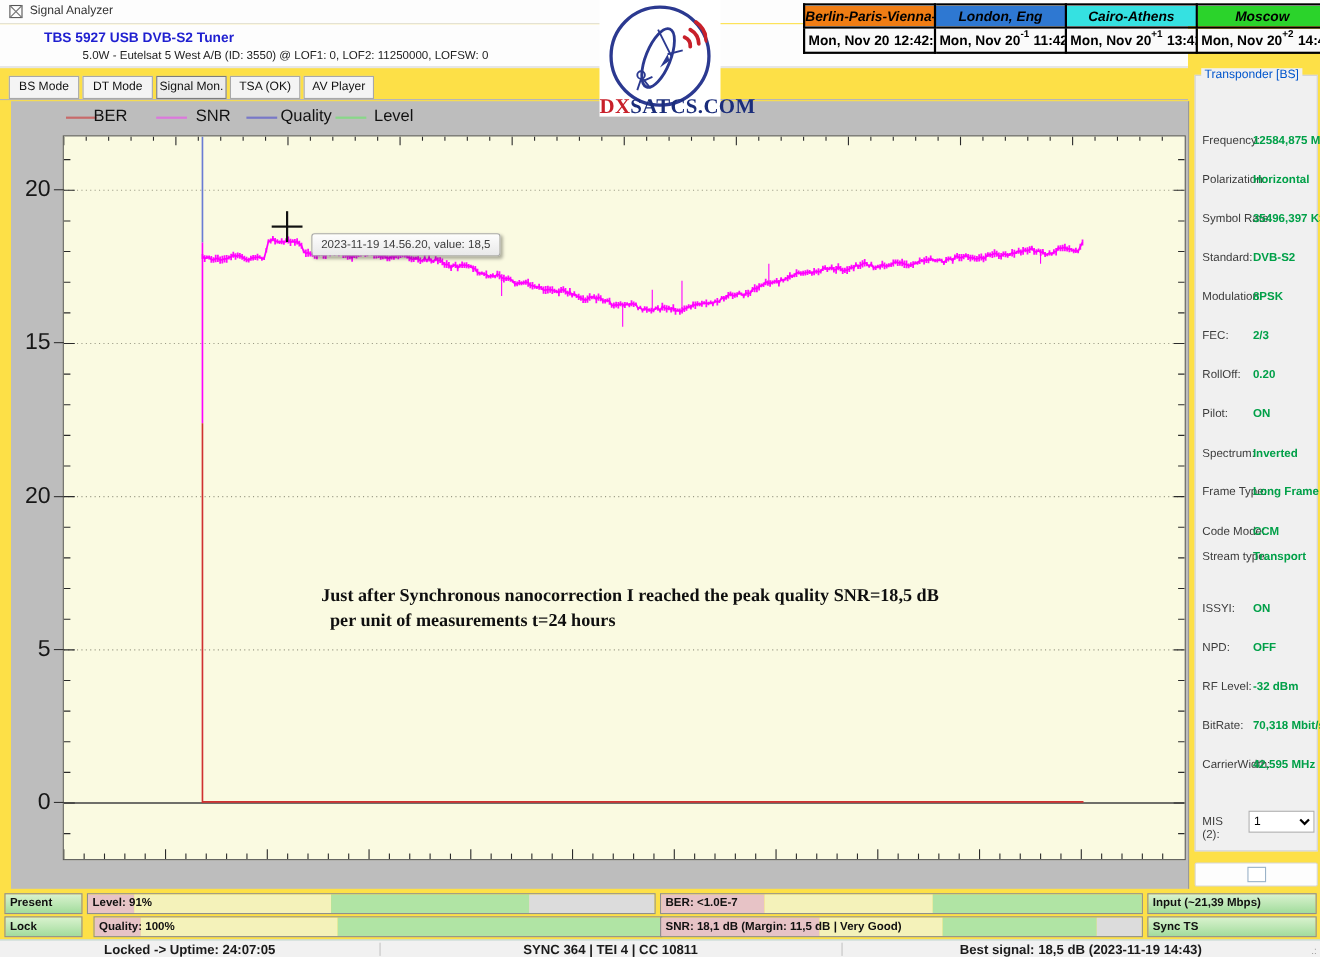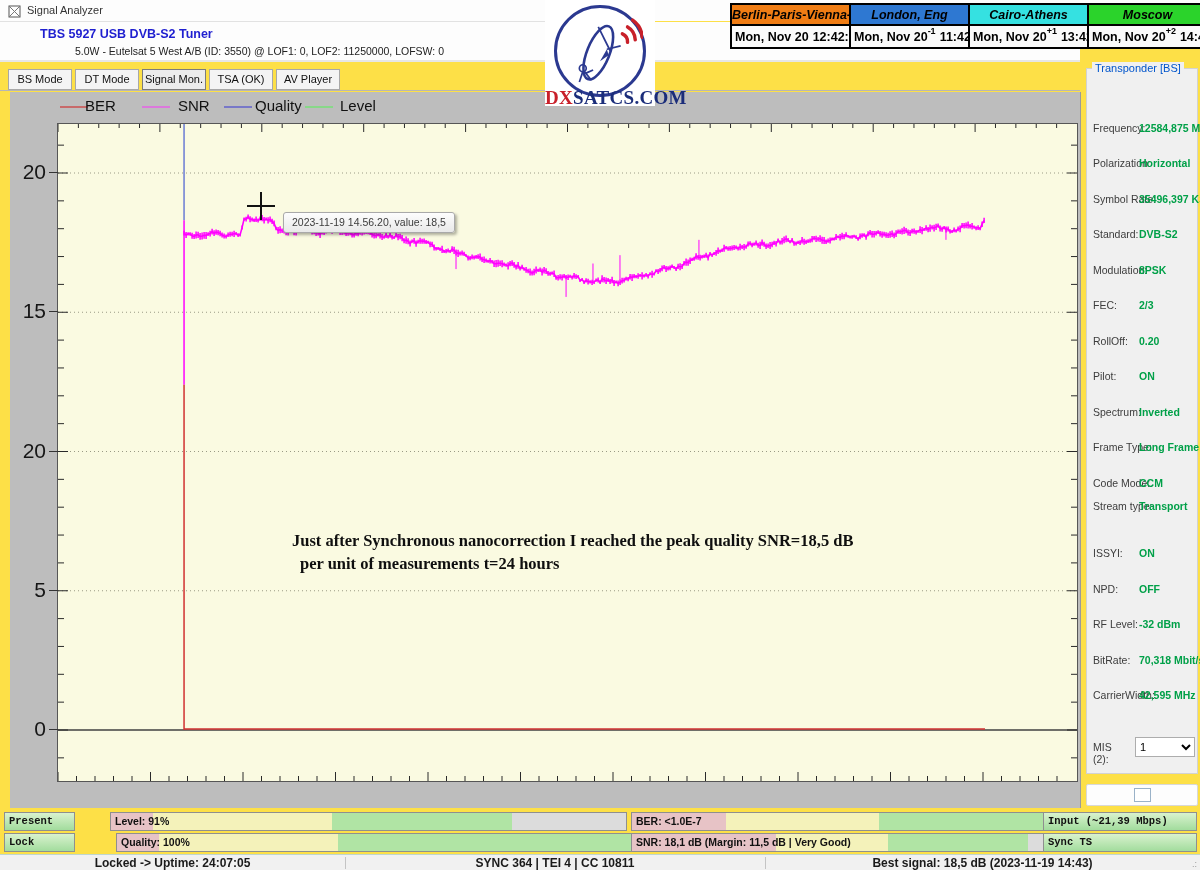--- a/index.html
+++ b/index.html
@@ -62,22 +62,22 @@
   .mis-row .lb{position:absolute;left:0;top:4px;font-size:10.5px;color:#3c3c3c;}
   .mis-row select{position:absolute;left:42px;top:0;width:60px;height:20px;font-size:11px;border:1px solid #adadad;background:#fff;}
   .side-btn{position:absolute;left:0;top:720px;width:112px;height:22px;background:#fdfdfd;border:1px solid #d8d8d8;border-radius:2px;padding:0;cursor:pointer;}
   .side-btn .ic{display:block;margin:0 auto;width:15px;height:12px;border:1px solid #9ab2c8;background:#fff;}
   .side-btn .ic .b1{height:4px;background:#5b9bd5;border-bottom:1px solid #9ab2c8;}
   .side-btn .ic .b2{height:3px;background:#dce9f5;border-bottom:1px solid #9ab2c8;}
   
   .statusrow{position:absolute;left:0;width:1200px;height:19px;}
   .badge{position:absolute;top:0;height:17px;line-height:17px;border:1px solid #8f8f8f;
          background:linear-gradient(180deg,#d9f2ce,#a2dc9d);font-size:10.5px;font-weight:bold;color:#111;
-         padding-left:4px;white-space:nowrap;overflow:hidden;font-family:Liberation Mono, monospace;}
-  .pbar{position:absolute;top:0;height:17px;border:1px solid #8f8f8f;display:flex;overflow:hidden;margin-left:31px;}
+         padding-left:4px;white-space:nowrap;overflow:hidden;}
+  .pbar{position:absolute;top:0;height:17px;border:1px solid #8f8f8f;display:flex;overflow:hidden;}
   .pbar .seg{height:100%;}
   .seg.pink{background:#e7c3c6;} .seg.yellow{background:#f4f2ba;} .seg.green{background:#b0e4a4;} .seg.gray{background:#dcdcdc;}
   .pbar .blabel{position:absolute;left:4px;top:0;line-height:17px;font-size:10.5px;font-weight:bold;color:#111;white-space:nowrap;}
   
   .statusbar{position:absolute;left:0;top:854px;width:1200px;height:16px;background:#f1f1f1;border-top:1px solid #bfd6ce;}
   .statusbar .sec{position:absolute;top:0;height:16px;line-height:16px;text-align:center;font-size:12px;font-weight:600;color:#1a1a1a;white-space:nowrap;}
   .statusbar .sep{position:absolute;top:2px;width:1px;height:12px;background:#c4c4c4;}
   .grip{position:absolute;right:3px;bottom:2px;font-size:9px;color:#999;}
 </style>
 </head>

